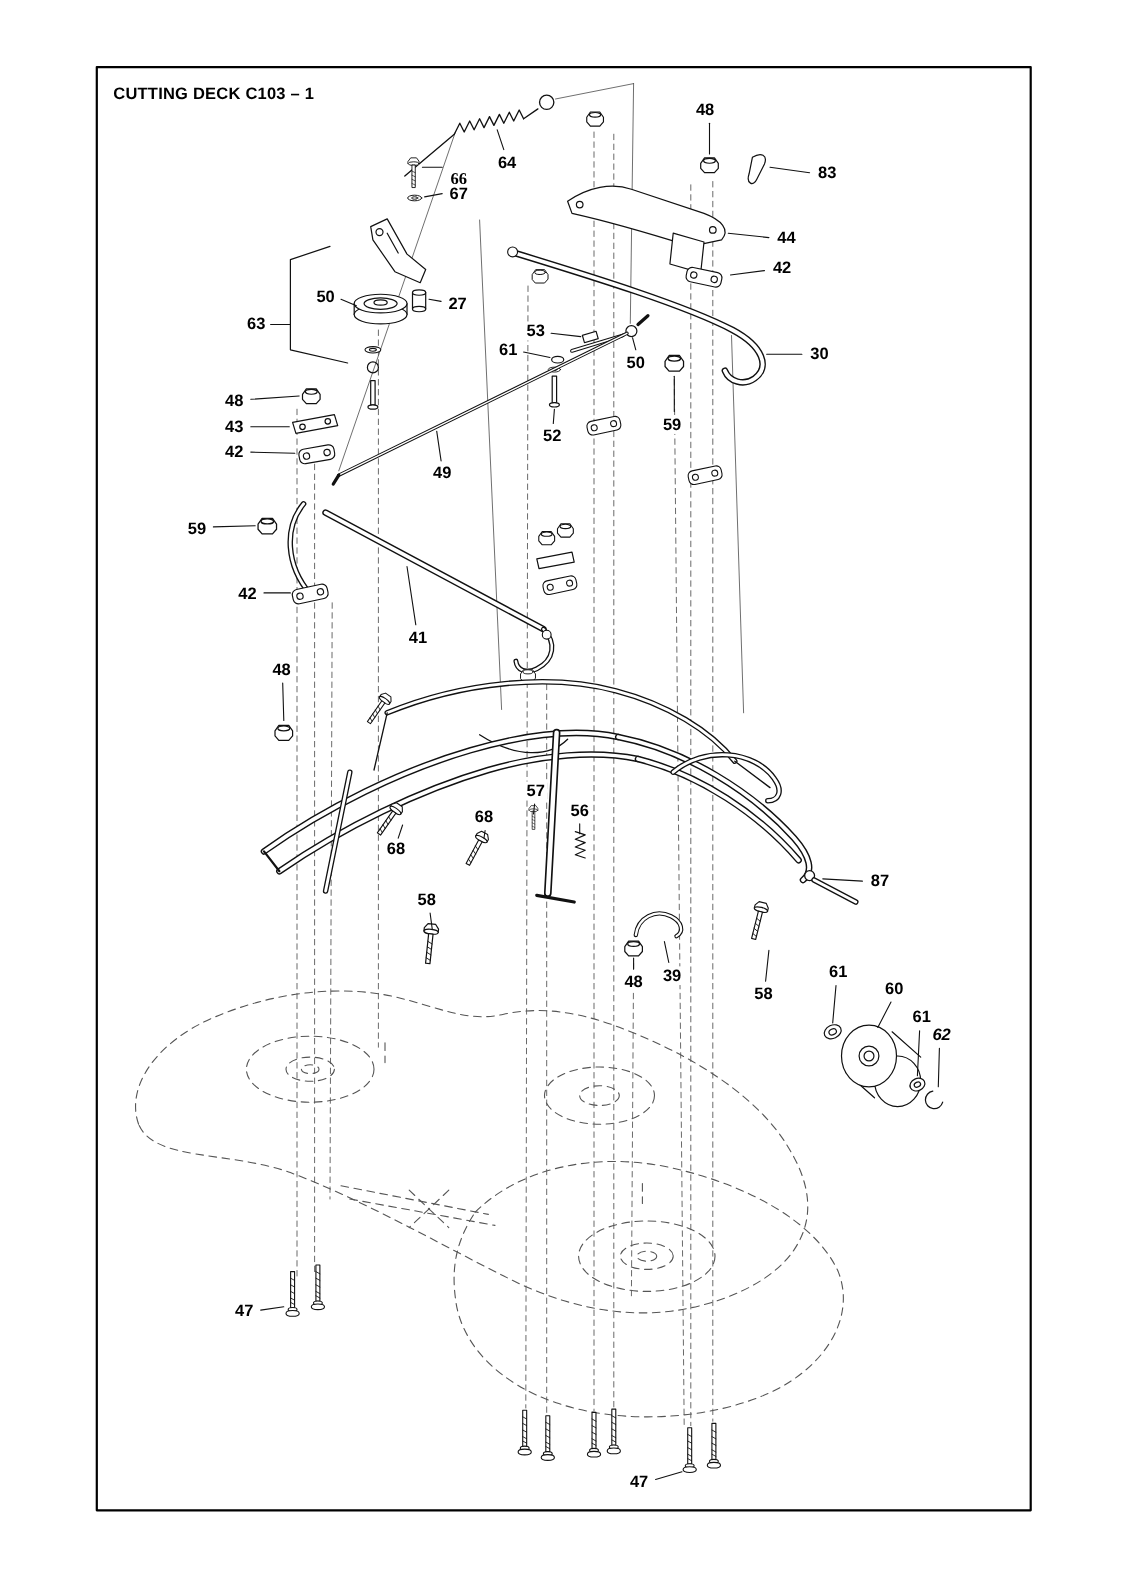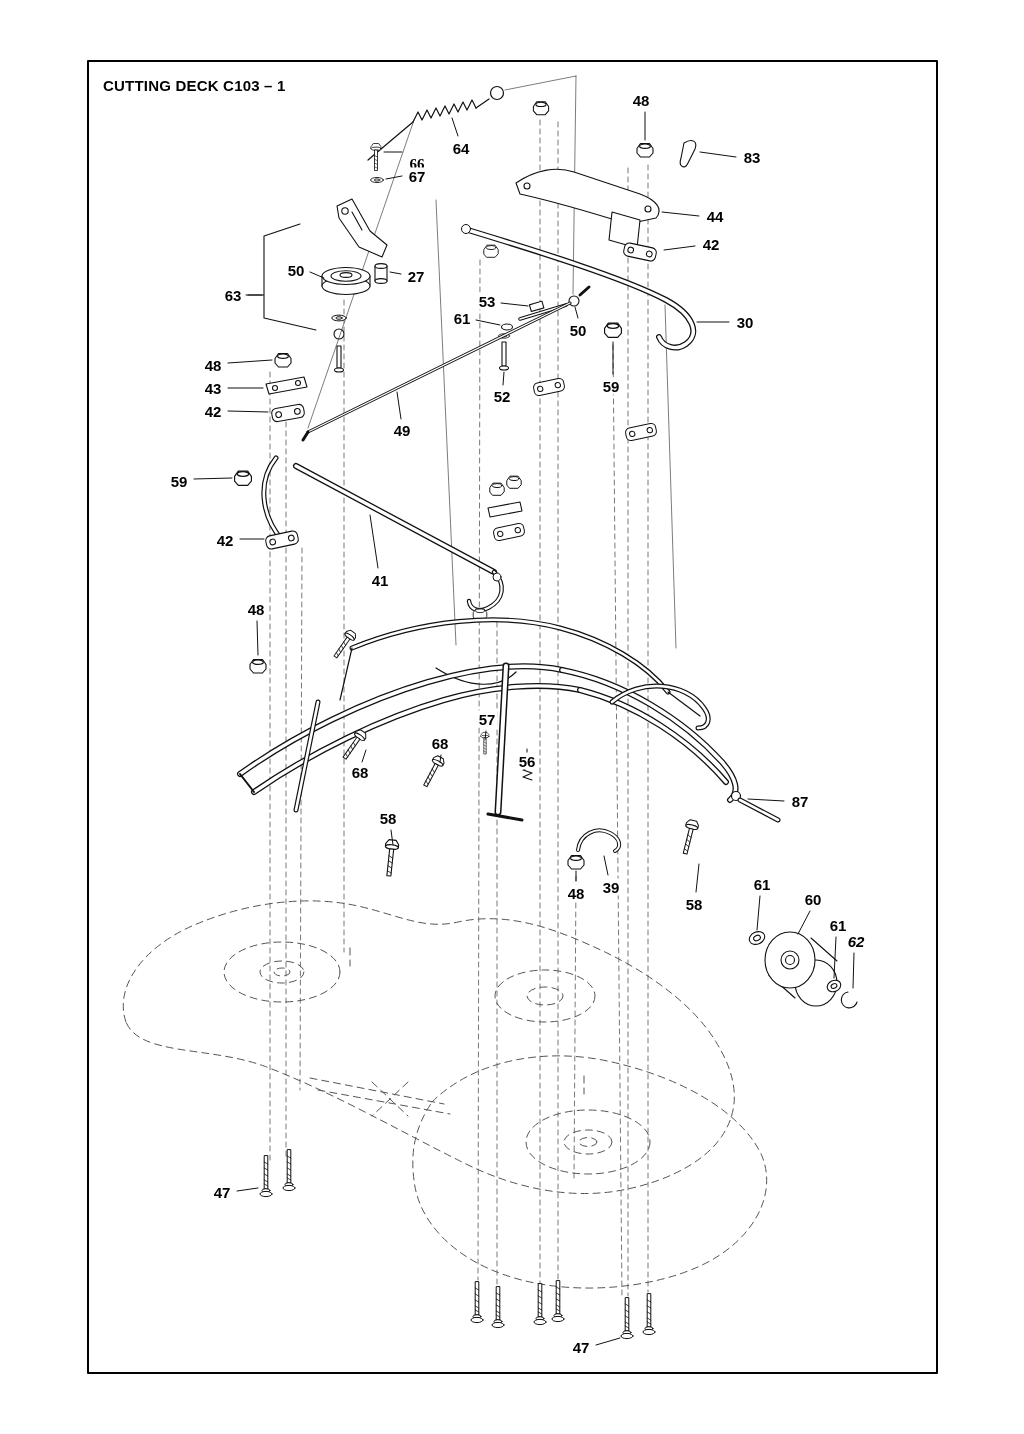--- a/index.html
+++ b/index.html
@@ -325,21 +325,21 @@
       <div class="part-label" style="left: 213px; top: 388px;">43</div>
       <div class="part-label" style="left: 213px; top: 411px;">42</div>
       <div class="part-label" style="left: 502px; top: 396px;">52</div>
       <div class="part-label" style="left: 611px; top: 386px;">59</div>
       <div class="part-label" style="left: 402px; top: 430px;">49</div>
       <div class="part-label" style="left: 179px; top: 481px;">59</div>
       <div class="part-label" style="left: 225px; top: 540px;">42</div>
       <div class="part-label" style="left: 380px; top: 580px;">41</div>
       <div class="part-label" style="left: 256px; top: 609px;">48</div>
       <div class="part-label" style="left: 487px; top: 719px;">57</div>
-      <div class="part-label" style="left: 527px; top: 737px; margin-top: 24px;">56</div>
+      <div class="part-label" style="left: 527px; top: 737px;">56</div>
       <div class="part-label" style="left: 440px; top: 743px;">68</div>
       <div class="part-label" style="left: 360px; top: 772px;">68</div>
       <div class="part-label" style="left: 388px; top: 818px;">58</div>
       <div class="part-label" style="left: 800px; top: 801px;">87</div>
       <div class="part-label" style="left: 576px; top: 893px;">48</div>
       <div class="part-label" style="left: 611px; top: 887px;">39</div>
       <div class="part-label" style="left: 694px; top: 904px;">58</div>
       <div class="part-label" style="left: 762px; top: 884px;">61</div>
       <div class="part-label" style="left: 813px; top: 899px;">60</div>
       <div class="part-label" style="left: 838px; top: 925px;">61</div>

